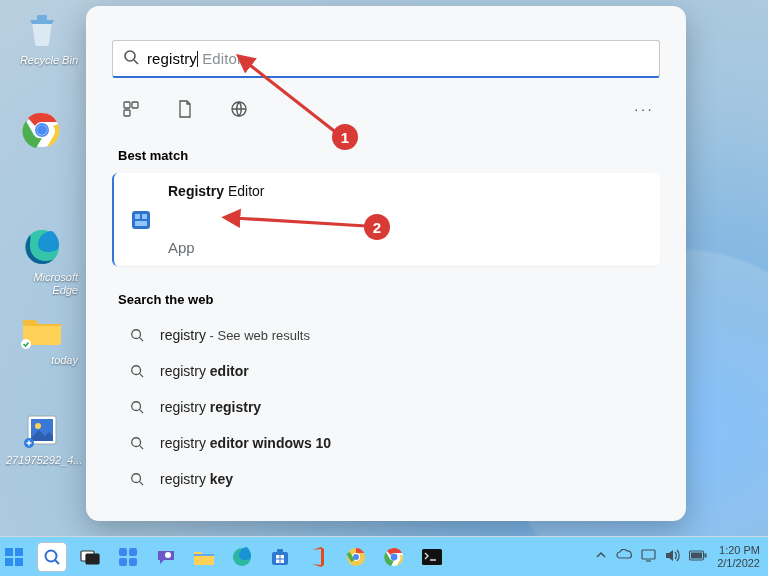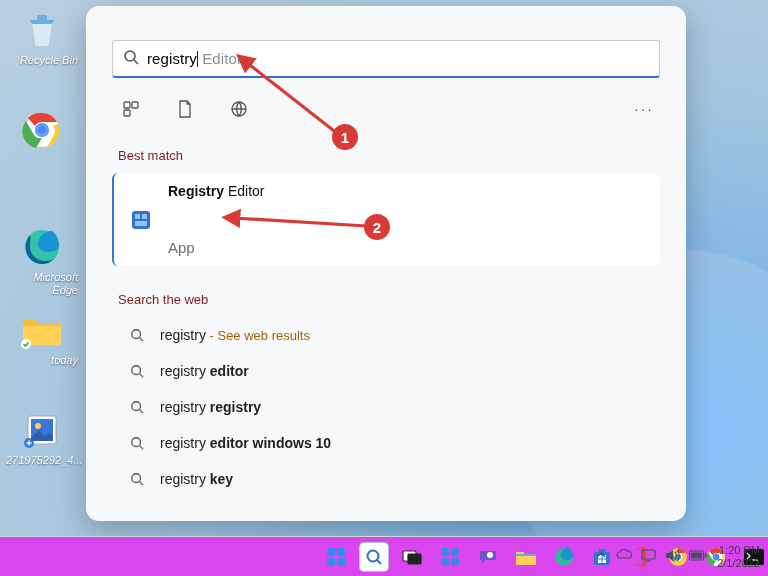--- a/index.html
+++ b/index.html
@@ -31,45 +31,45 @@
     display:flex; align-items:center; height: 38px; border:1px solid #c9c9c9; border-bottom:2px solid #2f6fd4;
     background:#fff; border-radius:3px; padding:0 10px; gap:8px;
   }
   .search-box svg { flex:none; }
   .search-text { font-size:15px; letter-spacing:.1px; }
   .caret { display:inline-block; width:1px; height:16px; background:#222; vertical-align:-3px; }
   .ghost { color:#8a8f95; }
   .filter-row { display:flex; align-items:center; gap:28px; margin:18px 6px 0; }
   .filter-btn { width:26px; height:26px; display:flex; align-items:center; justify-content:center; color:#4a4a4a; }
   .dots { margin-left:auto; letter-spacing:2px; font-size:14px; color:#4a4a4a; }
-  .section-h { font-size:13px; font-weight:400; color:#7f1d1d; margin:26px 6px 10px; }
+  .section-h { font-size:13px; font-weight:700; color:#000000; margin:26px 6px 10px; }
   .best-match {
     display:flex; align-items:center; gap:14px; background:#fff; border-radius:6px;
     padding:10px 14px; border-left:2.5px solid #3277d6; box-shadow: 0 1px 1px rgba(0,0,0,.04);
     margin: 0 0 0 0;
   }
   .best-match .appicon { width:26px; height:26px; display:flex;align-items:center;justify-content:center; }
   .bm-title { font-size:14px; color:#111; }
   .bm-sub { font-size:15px; color:#6b6f74;margin-top:40px; }
   .web-list { margin-top:4px; }
   .web-item { display:flex; align-items:center; gap:14px; padding:10px 16px; color:#222; font-size:14px; }
   .web-item .mag { width:18px; display:flex; justify-content:center; }
-  .muted { color:#a16207; font-size:13px; }
+  .muted { color:#404040; font-size:13px; }
 
   
   .anno { position:absolute; pointer-events:none; }
   .arrow { stroke:#d83a36; stroke-width:3.2; fill:none; }
   .tip  { fill:#d83a36; }
   .bubble { width:26px; height:26px; border-radius:50%; background:#d83a36; color:#fff; font-weight:700; font-size:15px;
             display:flex; align-items:center; justify-content:center; position:absolute; }
 
   
   .taskbar {
-    position:absolute; left:0; right:0; bottom:0; height:40px; background:#d946ef;
-    border-top:1px solid #cfd6dc; display:flex; align-items:center; justify-content:flex-end;
+    position:absolute; left:0; right:0; bottom:0; height:40px; background:#7dd3fc;
+    border-top:1px solid #cfd6dc; display:flex; align-items:center; justify-content:flex-start;
   }
   .tb-center { display:flex; align-items:center; gap:10px; }
   .tb-btn { width:28px; height:28px; display:flex; align-items:center; justify-content:center; border-radius:4px; }
   .tb-btn.active { background:#fff; box-shadow:0 0 0 1px #b9c3cc; }
   .tb-right { position:absolute; right:8px; display:flex; align-items:center; gap:10px; color:#3a3f45; font-size:12px; }
   .tb-time { text-align:right; line-height:1.15; font-size:11px; }
   .tray { display:flex; align-items:center; gap:9px; color:#44505b; }
 
   
   b { font-weight:600; }

